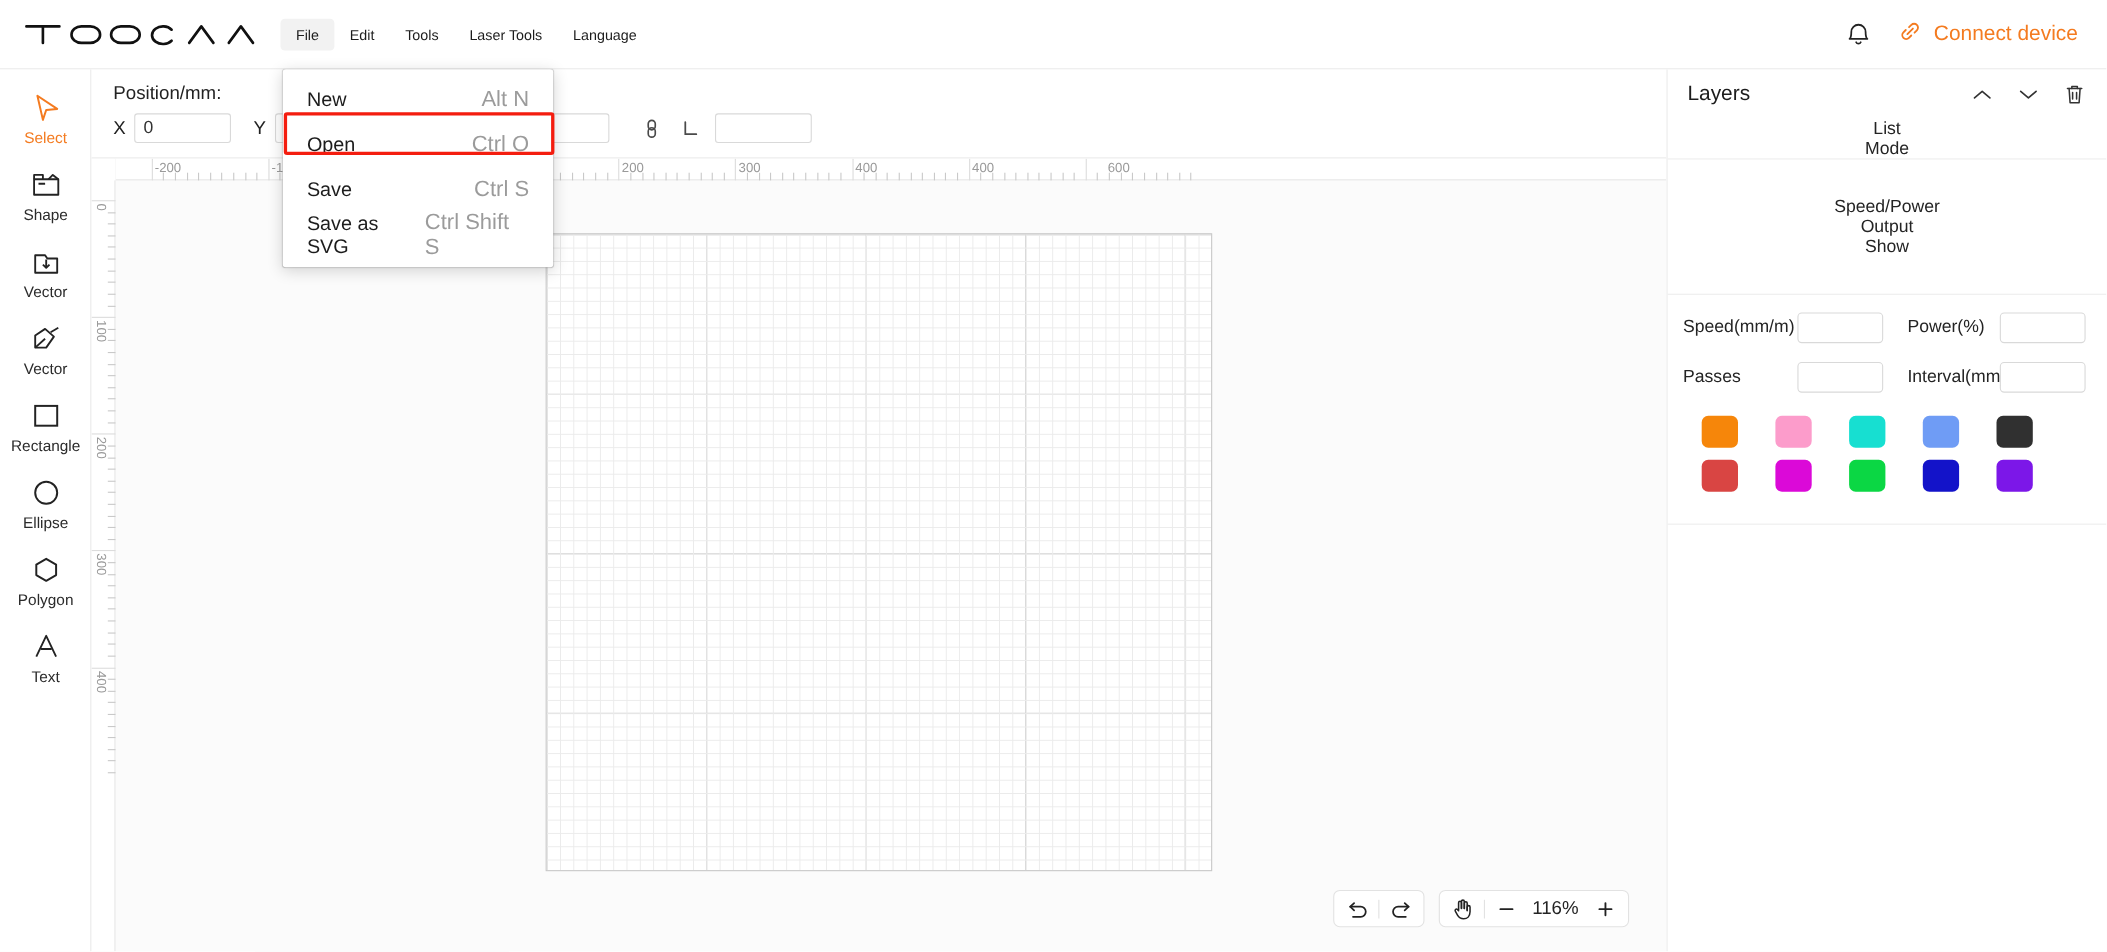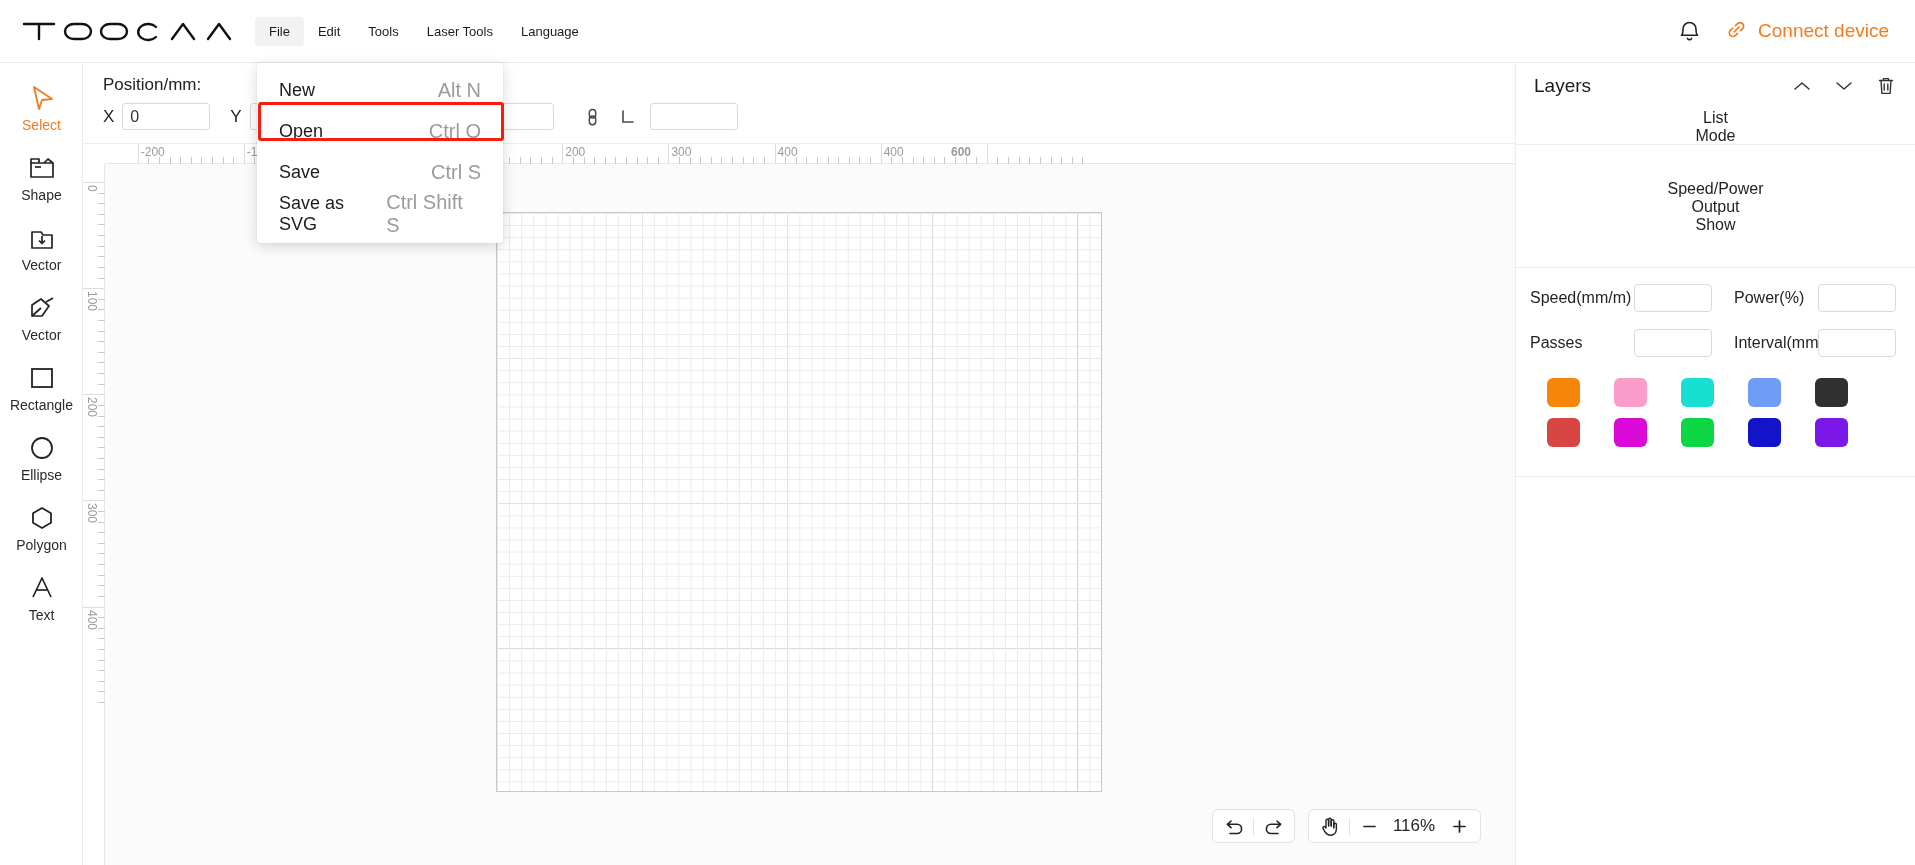--- a/index.html
+++ b/index.html
@@ -380,21 +380,21 @@
         <div class="rtick" style="left: 797.7px; top: 0px; width: 1px; height: 20px; background: rgb(220, 220, 220);"></div>
         <div class="rtick" style="left: 808.314px; top: 13px; width: 1px; height: 7px;"></div>
         <div class="rtick" style="left: 818.928px; top: 13px; width: 1px; height: 7px;"></div>
         <div class="rtick" style="left: 829.542px; top: 13px; width: 1px; height: 7px;"></div>
         <div class="rtick" style="left: 840.156px; top: 13px; width: 1px; height: 7px;"></div>
         <div class="rtick" style="left: 850.77px; top: 13px; width: 1px; height: 7px;"></div>
         <div class="rtick" style="left: 861.384px; top: 13px; width: 1px; height: 7px;"></div>
         <div class="rtick" style="left: 871.998px; top: 13px; width: 1px; height: 7px;"></div>
         <div class="rtick" style="left: 882.612px; top: 13px; width: 1px; height: 7px;"></div>
         <div class="rtick" style="left: 893.226px; top: 13px; width: 1px; height: 7px;"></div>
-        <div class="rlab" style="left: 868px; top: 1px; font-weight: bold;">600</div>
+        <div class="rlab" style="left: 924px; top: 1px;">600</div>
         <div class="rtick" style="left: 903.84px; top: 0px; width: 1px; height: 20px; background: rgb(220, 220, 220);"></div>
         <div class="rtick" style="left: 914.454px; top: 13px; width: 1px; height: 7px;"></div>
         <div class="rtick" style="left: 925.068px; top: 13px; width: 1px; height: 7px;"></div>
         <div class="rtick" style="left: 935.682px; top: 13px; width: 1px; height: 7px;"></div>
         <div class="rtick" style="left: 946.296px; top: 13px; width: 1px; height: 7px;"></div>
         <div class="rtick" style="left: 956.91px; top: 13px; width: 1px; height: 7px;"></div>
         <div class="rtick" style="left: 967.524px; top: 13px; width: 1px; height: 7px;"></div>
         <div class="rtick" style="left: 978.138px; top: 13px; width: 1px; height: 7px;"></div>
         <div class="rtick" style="left: 988.752px; top: 13px; width: 1px; height: 7px;"></div>
         <div class="rtick" style="left: 999.366px; top: 13px; width: 1px; height: 7px;"></div>

